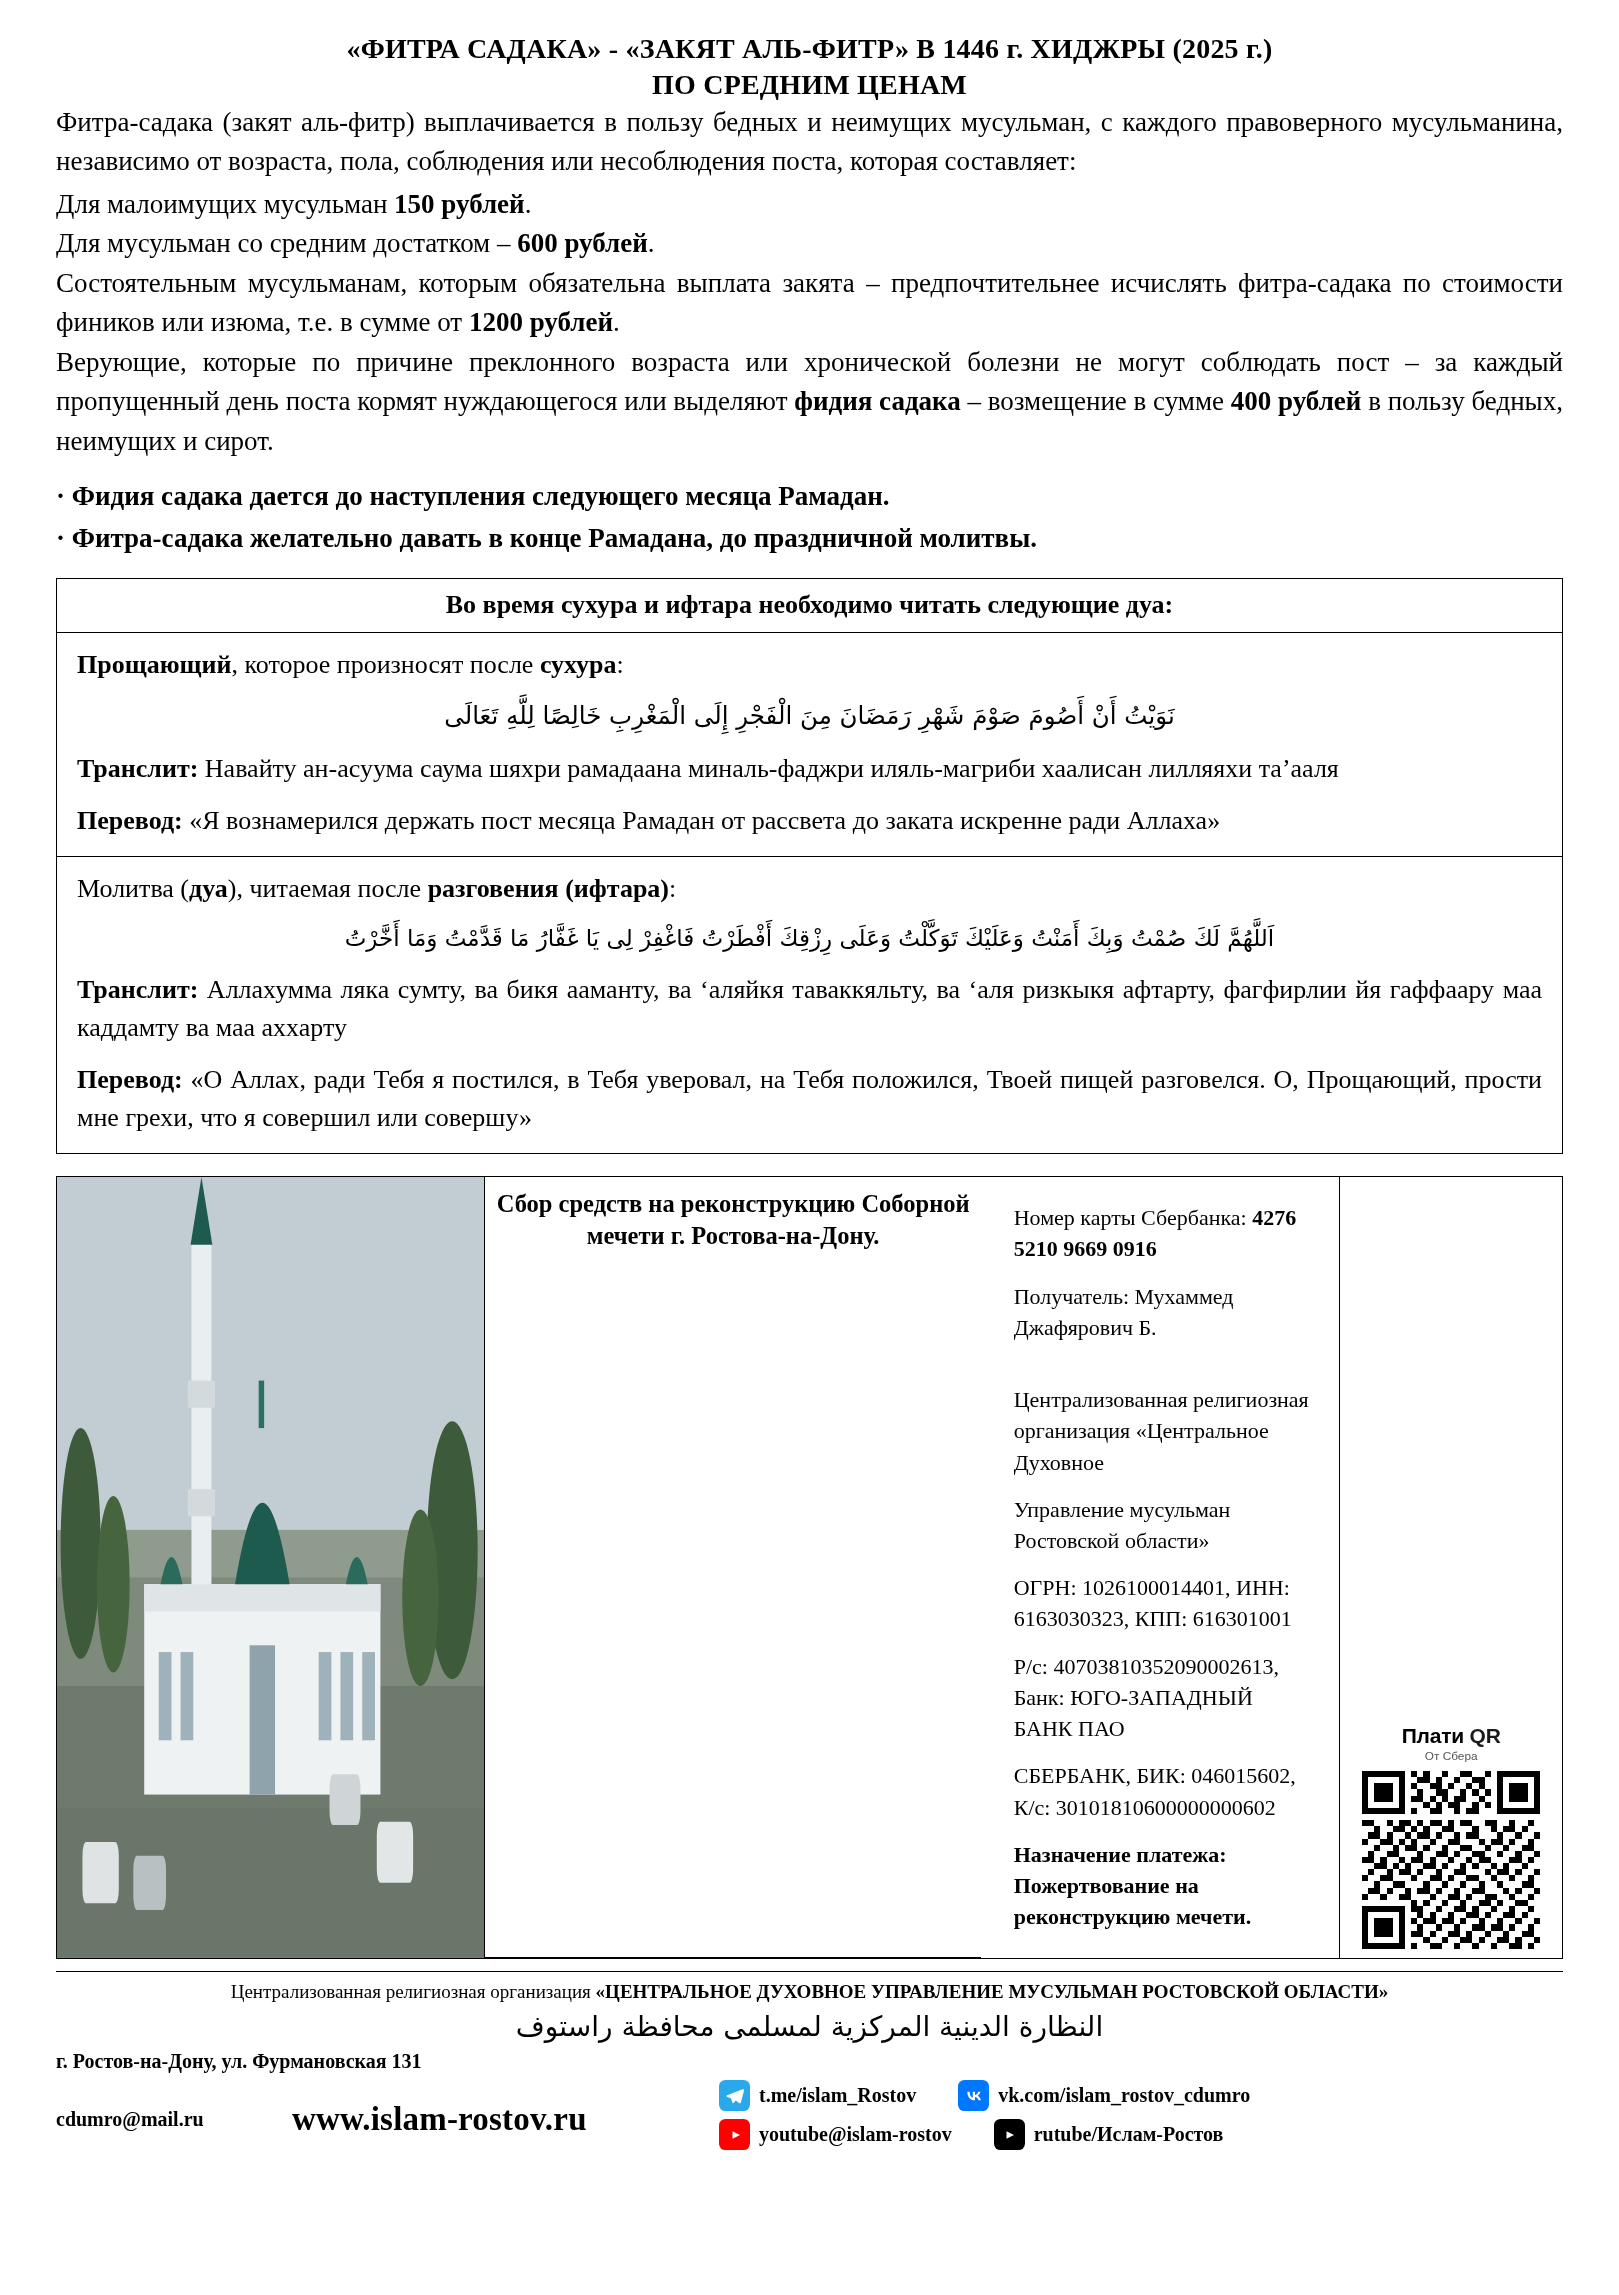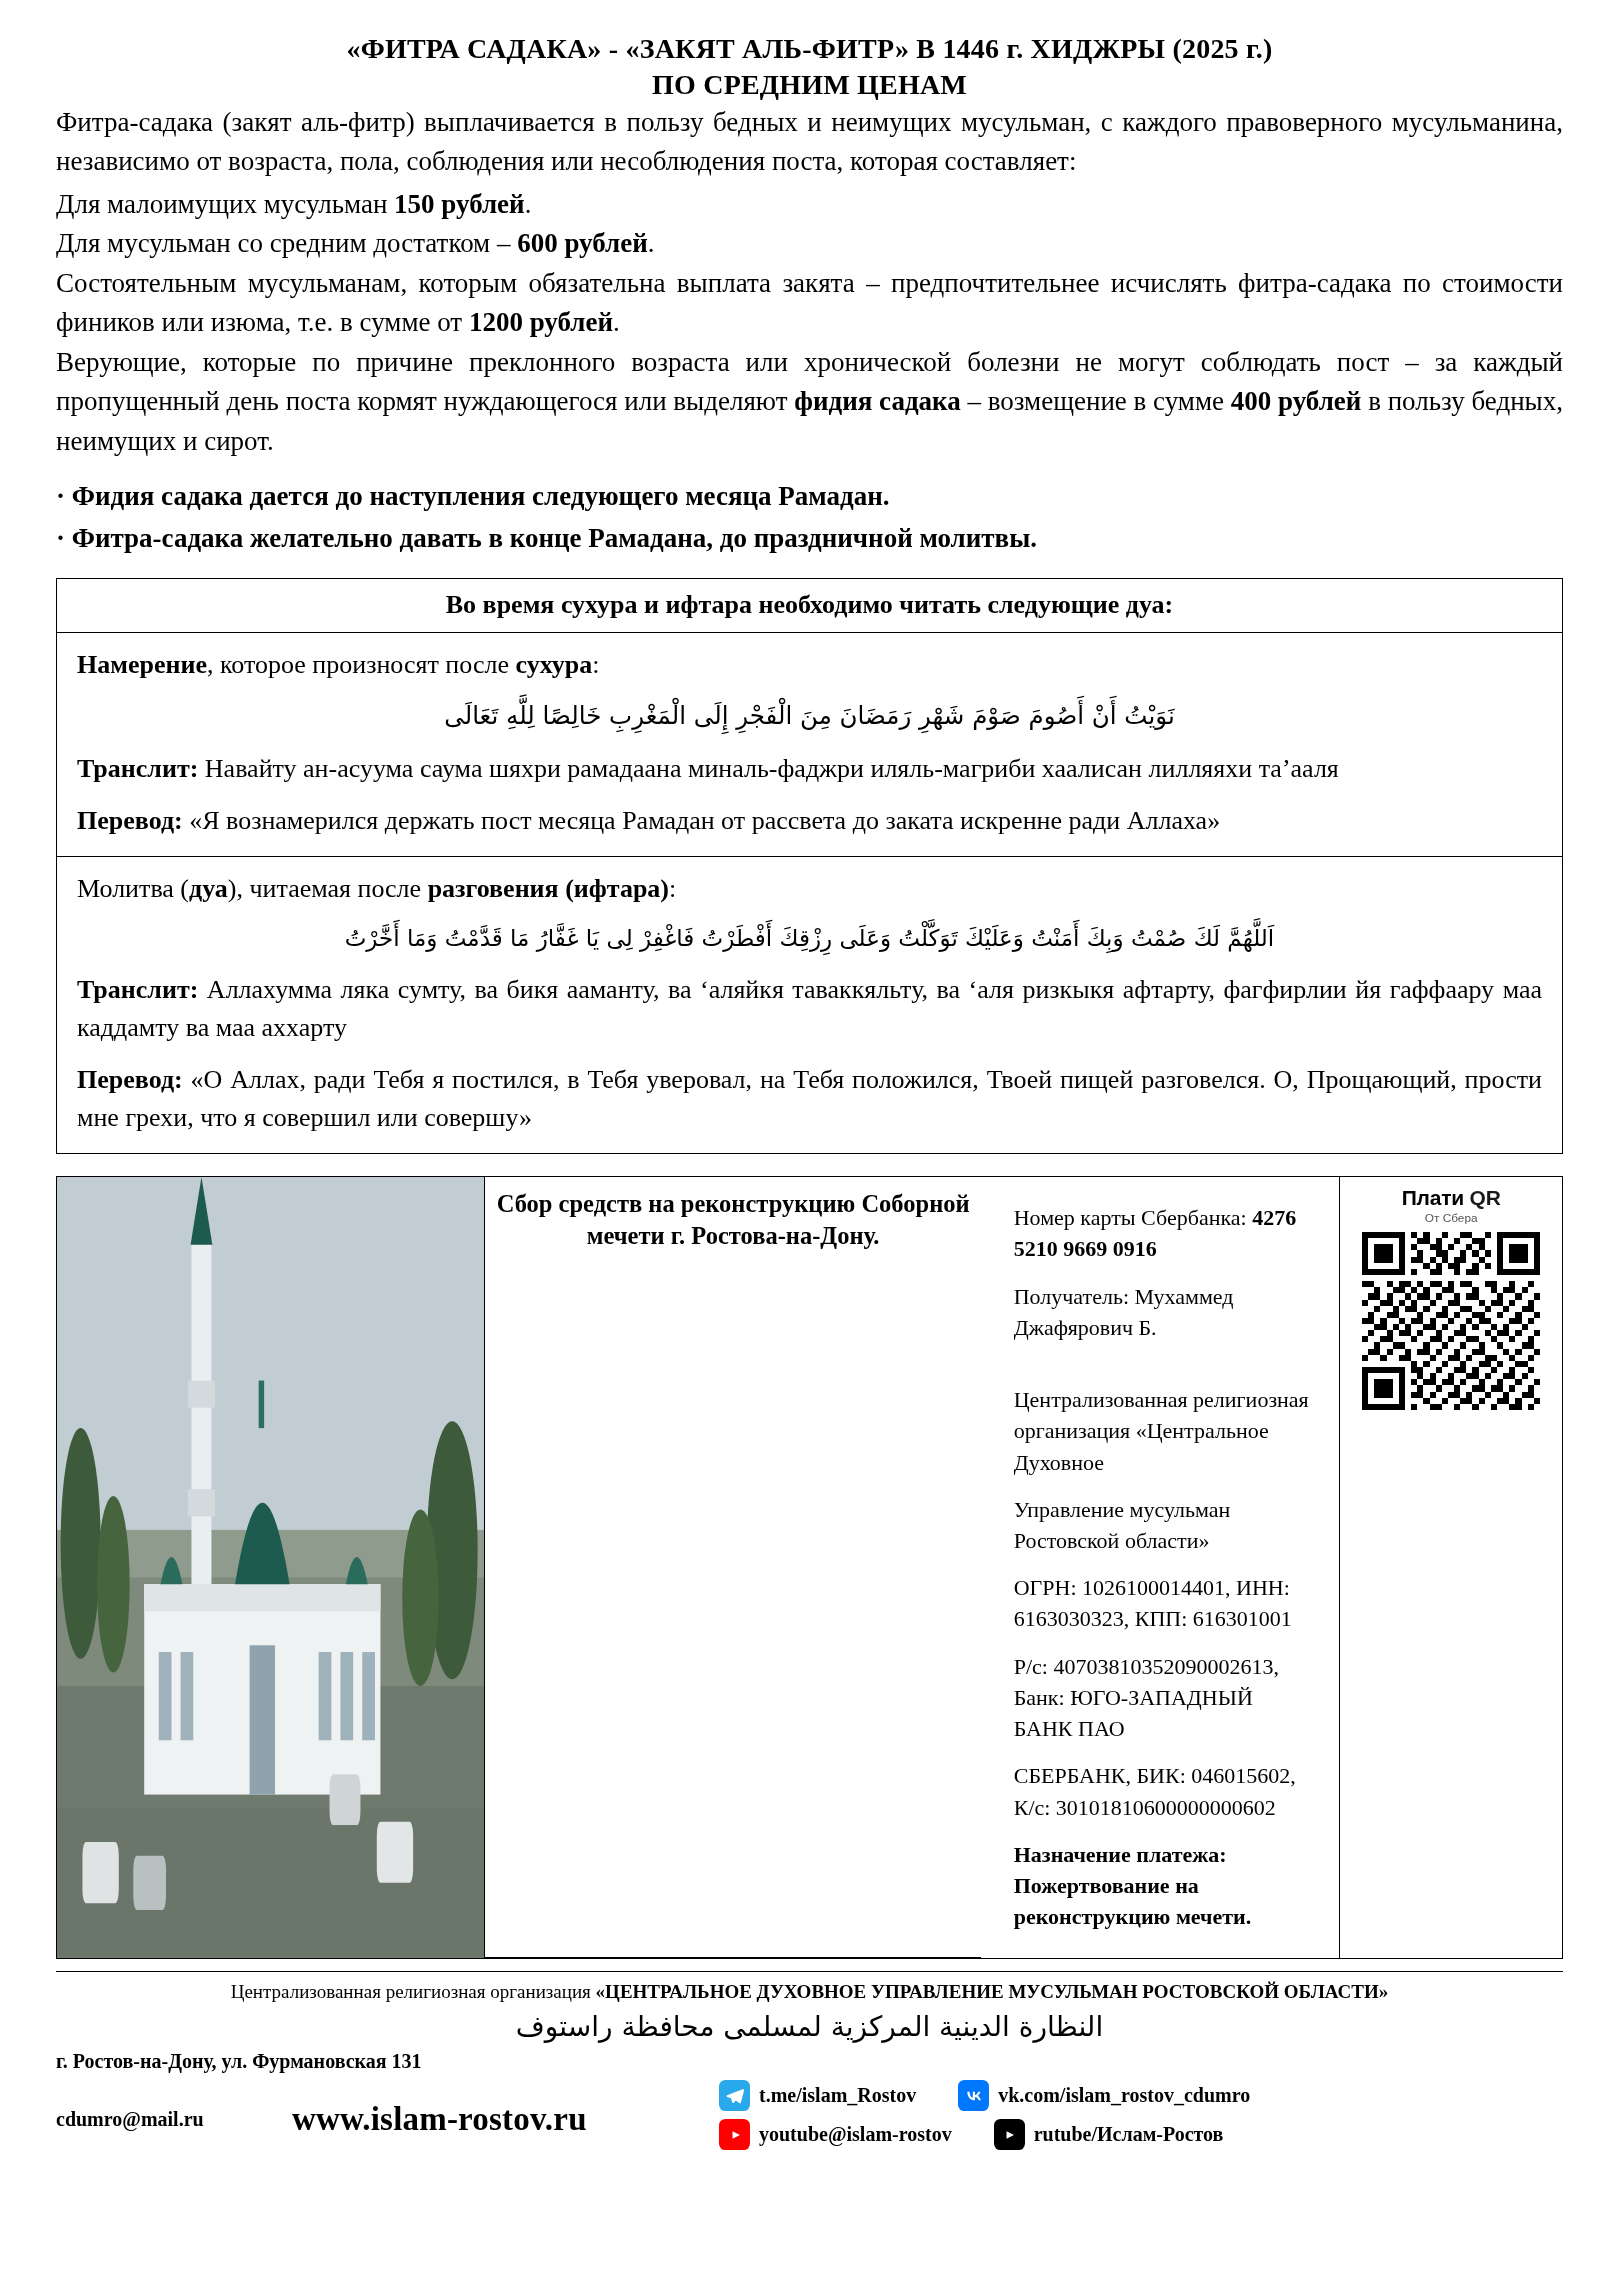--- a/index.html
+++ b/index.html
@@ -150,20 +150,21 @@
   }
   .donate-text p { margin: 16px; }
   .donate-text .gap { height: 9px; }
   .qr-col {
     flex: 0 0 207px;
     border-left: 1.4px solid #000;
     padding: 9px 7.3px 9px 7.3px;
     display: flex;
     flex-direction: column;
     align-items: center;
+    justify-content: flex-end;
   }
   .qr-brand {
     font-family: "Liberation Sans", sans-serif;
     font-size: 21px;
     font-weight: bold;
     letter-spacing: -0.2px;
     margin-bottom: 0.9px;
   }
   .qr-brand .qr-word { color: #1a1a1a; }
   .qr-sub {
@@ -281,21 +282,21 @@
   <div class="bullets">
     <p class="bullet">· Фидия садака дается до наступления следующего месяца Рамадан.</p>
     <p class="bullet">· Фитра-садака желательно давать в конце Рамадана, до праздничной молитвы.</p>
   </div>
 
   <div class="dua-table">
     <div class="dua-head">Во время сухура и ифтара необходимо читать следующие дуа:</div>
 
     <div class="dua-cell">
       <p class="dua-line">
-        <b>Намерение</b><span>, которое произносят после </span><b>сухура</b><span>:</span>
+        <b>Прощающий</b><span>, которое произносят после </span><b>сухура</b><span>:</span>
       </p>
       <p class="arabic">نَوَيْتُ أَنْ أَصُومَ صَوْمَ شَهْرِ رَمَضَانَ مِنَ الْفَجْرِ إِلَى الْمَغْرِبِ خَالِصًا لِلَّهِ تَعَالَى</p>
       <p class="translit">
         <b>Транслит:</b><span> Навайту ан-асуума саума шяхри рамадаана миналь-фаджри иляль-магриби хаалисан лилляяхи та’ааля</span>
       </p>
       <p class="perevod">
         <b>Перевод:</b><span> «Я вознамерился держать пост месяца Рамадан от рассвета до заката искренне ради Аллаха»</span>
       </p>
     </div>
 

